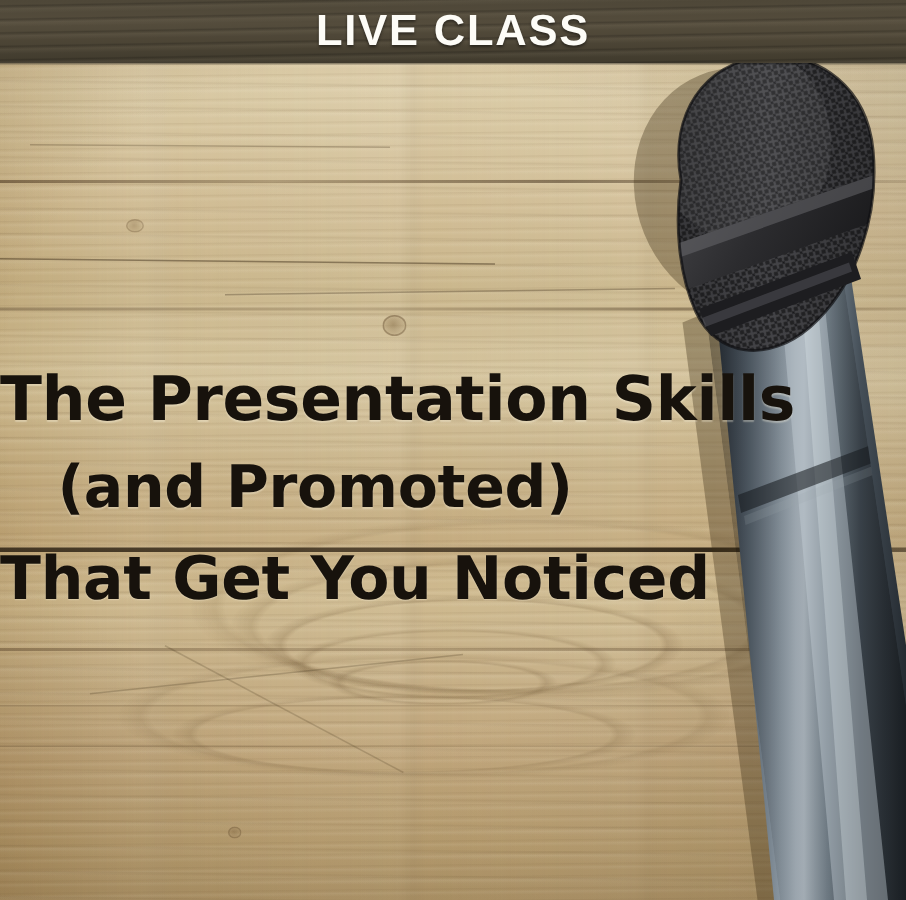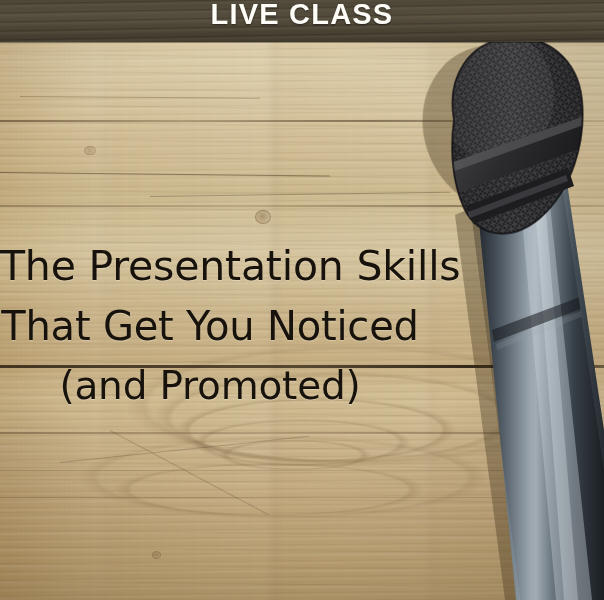--- a/index.html
+++ b/index.html
@@ -113,21 +113,21 @@
   
   .banner{
     position:absolute; left:0; top:0; width:100%; height:42px;
     background:
       repeating-linear-gradient(179deg,
         rgba(0,0,0,.00) 0px, rgba(0,0,0,.00) 3px,
         rgba(0,0,0,.16) 4px, rgba(255,240,210,.05) 6px,
         rgba(0,0,0,.00) 9px),
       linear-gradient(180deg,#4e4738 0%,#544c3c 38%,#4a4334 72%,#403a2d 100%);
     box-shadow:0 1px 0 rgba(0,0,0,.35);
-    display:flex; align-items:flex-start; justify-content:center;
+    display:flex; align-items:center; justify-content:center;
   }
   .banner-title{
     color:#fdfcf7;
     font-family:"Liberation Sans", sans-serif;
     font-weight:bold;
     font-size:29px;
     letter-spacing:1.2px;
     line-height:1;
     text-shadow:0 1px 2px rgba(0,0,0,.45);
     -webkit-font-smoothing:antialiased;
@@ -141,21 +141,21 @@
     position:absolute; left:0; top:236px; width:420px;
     text-align:center;
     font-family:"DejaVu Sans", sans-serif;
     color:#17120c;
     z-index:6;
   }
   .headline .ln{
     display:block;
     font-size:41px;
     line-height:60px;
-    font-weight:400;
+    font-weight:700;
     letter-spacing:-.2px;
     white-space:nowrap;
     text-shadow:0 1px 1px rgba(255,248,230,.35);
   }
   .headline .ln.l2{ font-size:40px; }
   .headline .ln.l3{ font-size:39px; }
 
   
   .logo{
     position:absolute; left:16px; top:516px;
@@ -289,18 +289,18 @@
       <path d="M468 212 L566 175 L568 181 L470 218 Z" fill="#5d5d63" opacity="0.45"></path>
     </g>
   </svg>
 
   <div class="banner">
     <span class="banner-title">LIVE CLASS</span>
   </div>
 
   <div class="headline">
     <span class="ln l1">The Presentation Skills</span>
+    <span class="ln l3">(and Promoted)</span>
     <span class="ln l2">That Get You Noticed</span>
-    <span class="ln l3">(and Promoted)</span>
   </div>
 
 
 </div>
 
 </body></html>

